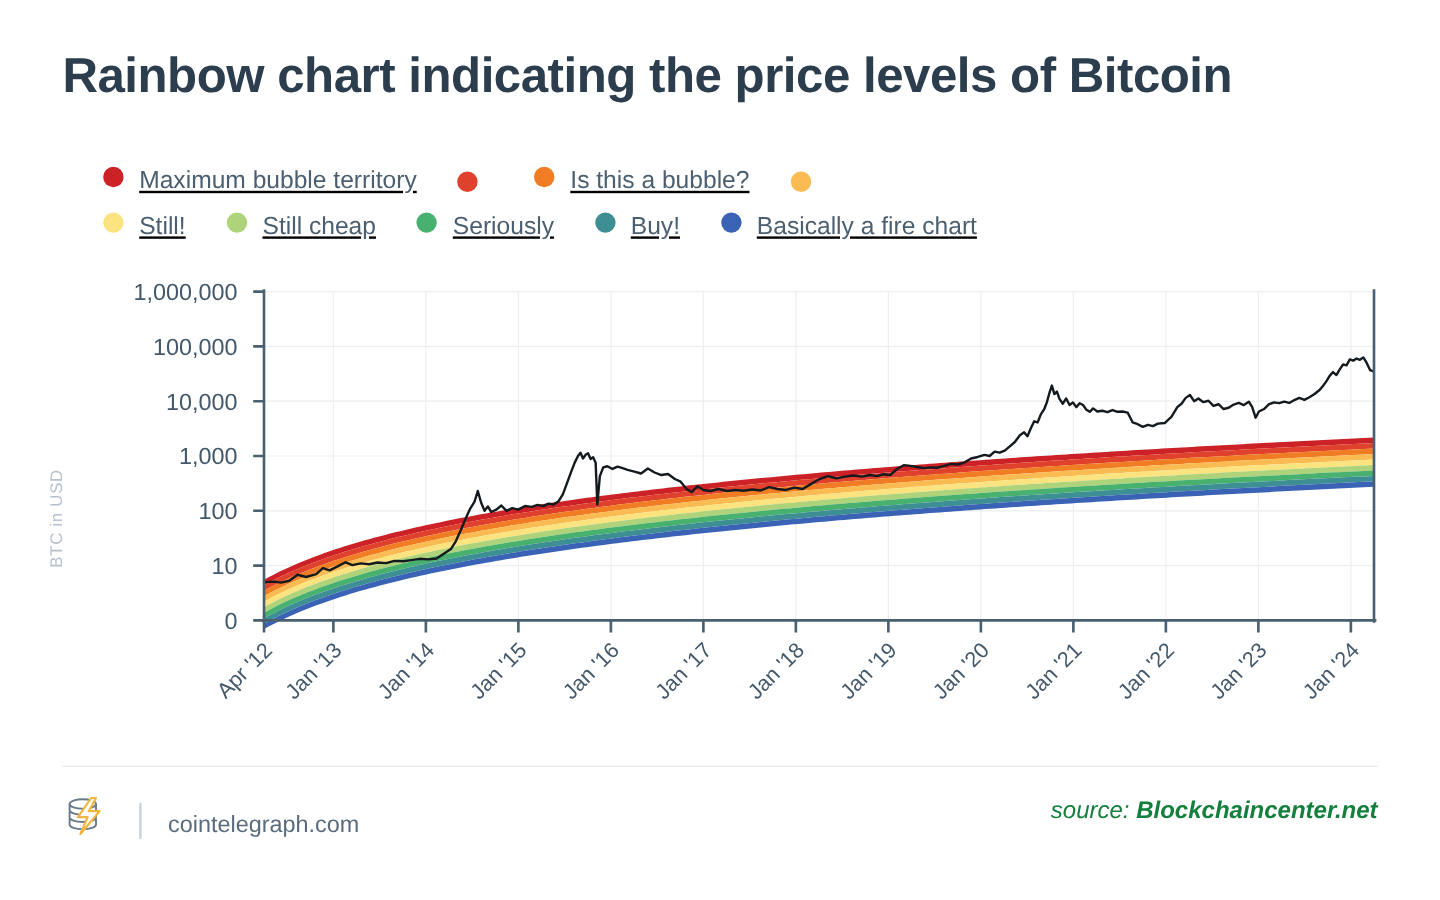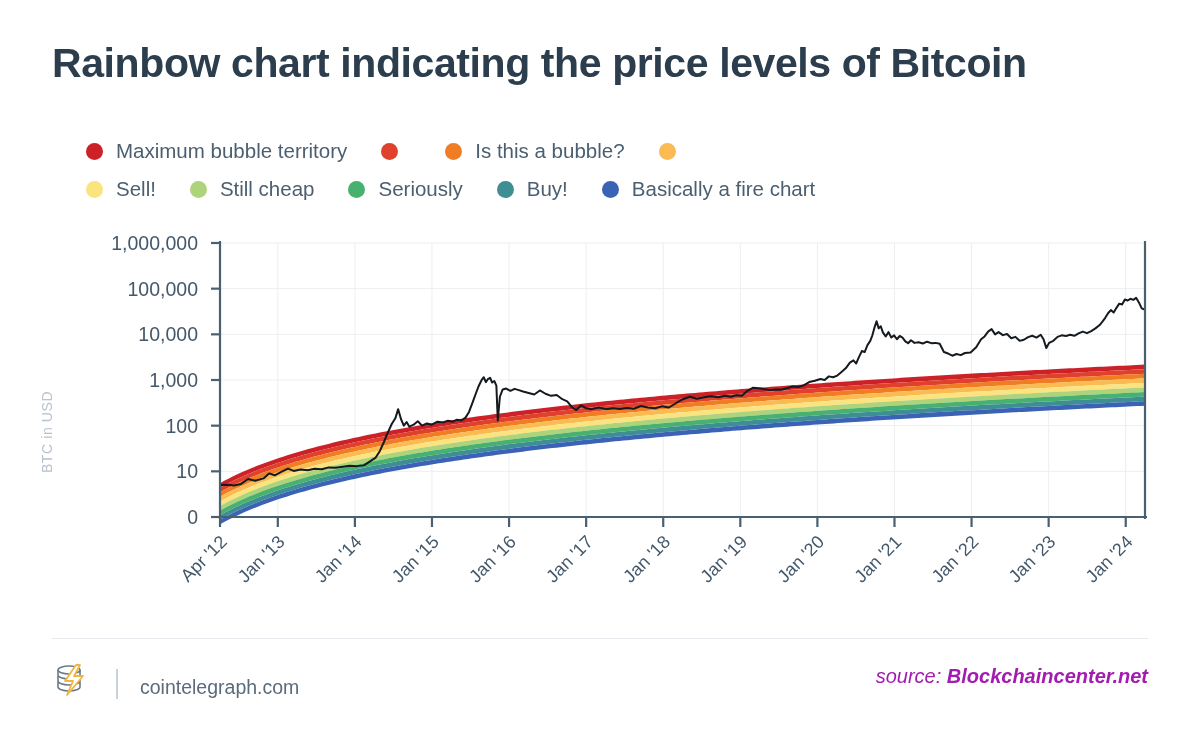--- a/index.html
+++ b/index.html
@@ -40,23 +40,24 @@
     top: 132px;
     width: 1060px;
   }
   .legend-row {
     display: flex;
     align-items: center;
     height: 38px;
   }
   .legend-item {
     display: flex;
-    align-items: center;
+    align-items: flex-start;
     margin-right: 34px;
     white-space: nowrap;
+    text-decoration: underline;
   }
   .legend-dot {
     width: 17px;
     height: 17px;
     border-radius: 50%;
     margin-right: 13px;
     flex: none;
   }
   .legend-label {
     font-size: 20.5px;
@@ -120,21 +121,21 @@
   .brand-name {
     font-size: 19.5px;
     color: #5a6b7b;
   }
   .source {
     position: absolute;
     right: 0;
     top: 10px;
     font-size: 20px;
     font-style: italic;
-    color: #a21caf;
+    color: #15803d;
     white-space: nowrap;
   }
   .source b { font-weight: bold; }
 </style>
 </head>
 <body>
 
 <div class="page">
 
   <div class="title">Rainbow chart indicating the price levels of Bitcoin</div>
@@ -152,21 +153,21 @@
           <span class="legend-dot" style="background: rgb(240, 125, 35);"></span>
           <span class="legend-label">Is this a bubble?</span>
         </div>
         <div class="legend-item">
           <span class="legend-dot" style="background: rgb(249, 187, 82);"></span>
         </div>
       </div>
     <div class="legend-row">
         <div class="legend-item">
           <span class="legend-dot" style="background: rgb(251, 227, 127);"></span>
-          <span class="legend-label">Sell!</span>
+          <span class="legend-label">Still!</span>
         </div>
         <div class="legend-item">
           <span class="legend-dot" style="background: rgb(174, 211, 123);"></span>
           <span class="legend-label">Still cheap</span>
         </div>
         <div class="legend-item">
           <span class="legend-dot" style="background: rgb(73, 177, 112);"></span>
           <span class="legend-label">Seriously</span>
         </div>
         <div class="legend-item">

